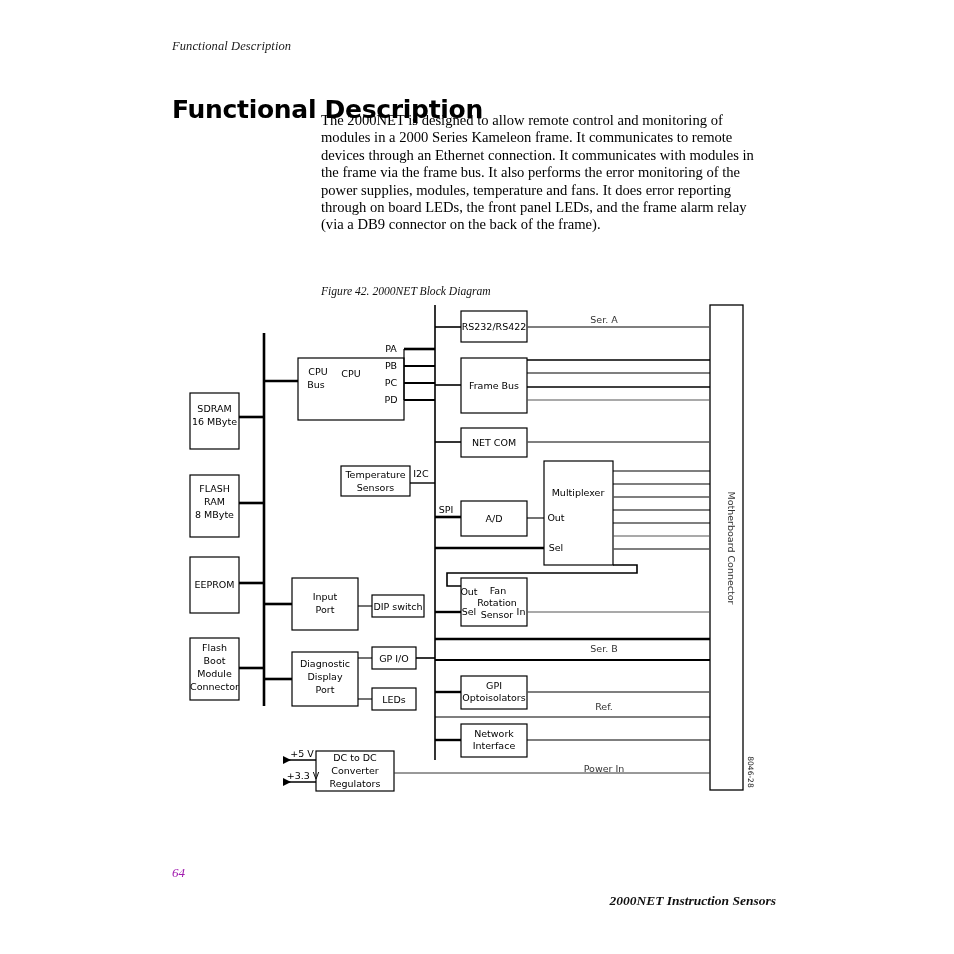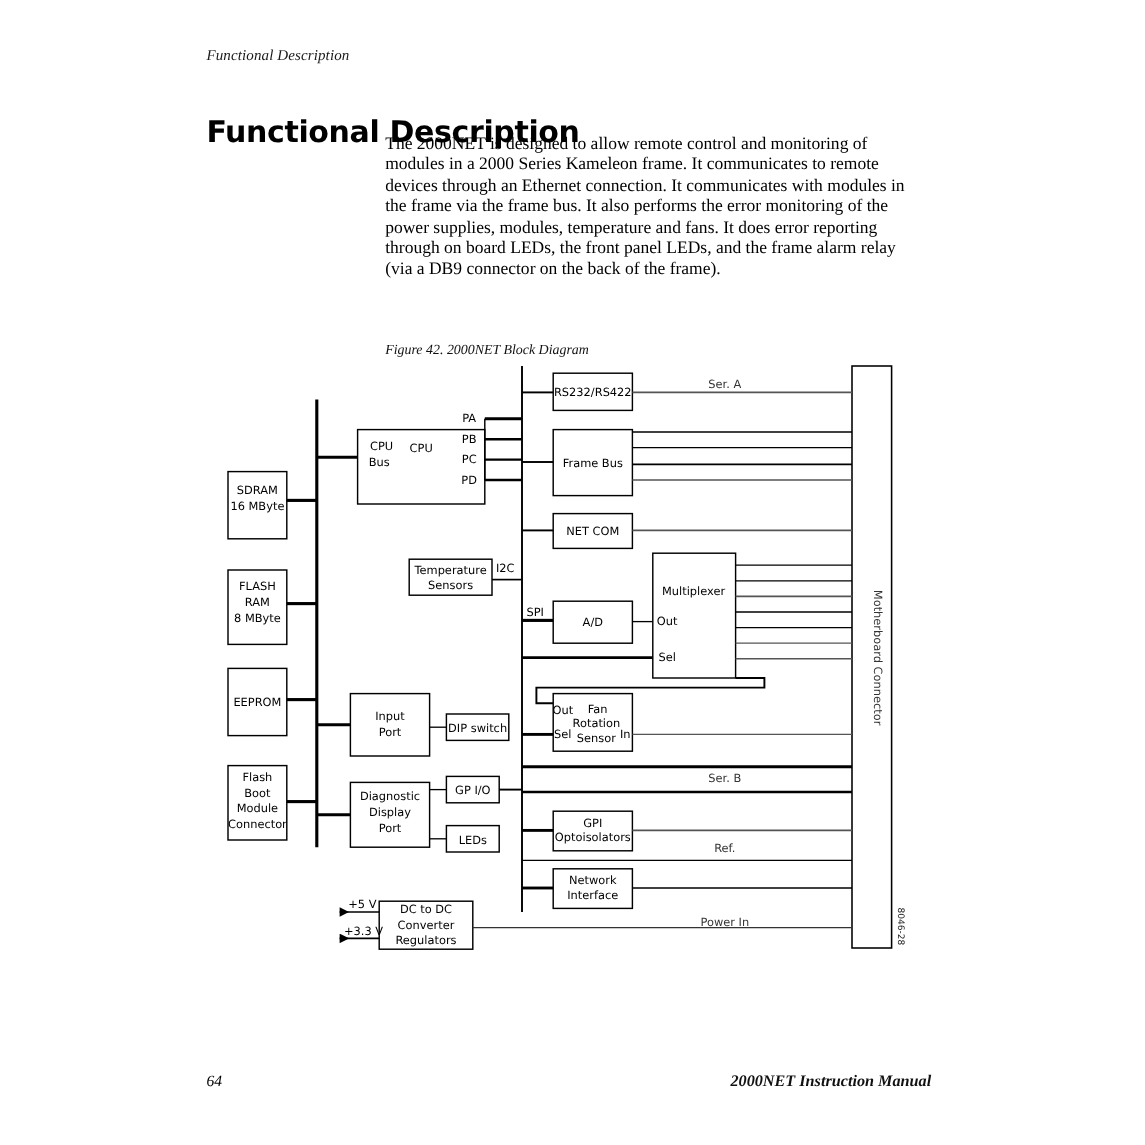--- a/index.html
+++ b/index.html
@@ -86,25 +86,25 @@
     width: 954px;
     height: 954px;
     pointer-events: none;
   }
   .diagram svg { display:block; }
 
   
   .footer-pageno {
     position: absolute;
     left: 172px;
-    top: 893px;
+    top: 865px;
     font-family: "Liberation Serif", serif;
     font-style: italic;
     font-size: 13px;
-    color: #000000;
+    color: #a21caf;
   }
   .footer-manual {
     position: absolute;
     right: 196px;
     top: 893px;
     font-family: "Liberation Serif", serif;
     font-style: italic;
     font-weight: bold;
     font-size: 13.5px;
     color: #111;
@@ -307,15 +307,15 @@
       <text x="604" y="772" fill="#333">Power In</text>
 
       <text x="728" y="548" transform="rotate(90 728 548)" fill="#333" font-size="9.5">Motherboard Connector</text>
 
       <text x="748" y="772" transform="rotate(90 748 772)" fill="#222" font-size="7.5">8046-28</text>
     </g>
   </svg>
   </div>
 
   <div class="footer-pageno">64</div>
-  <div class="footer-manual">2000NET Instruction Manual</div>
+  <div class="footer-manual">2000NET Instruction Sensors</div>
 
 </div>
 
 </body></html>

